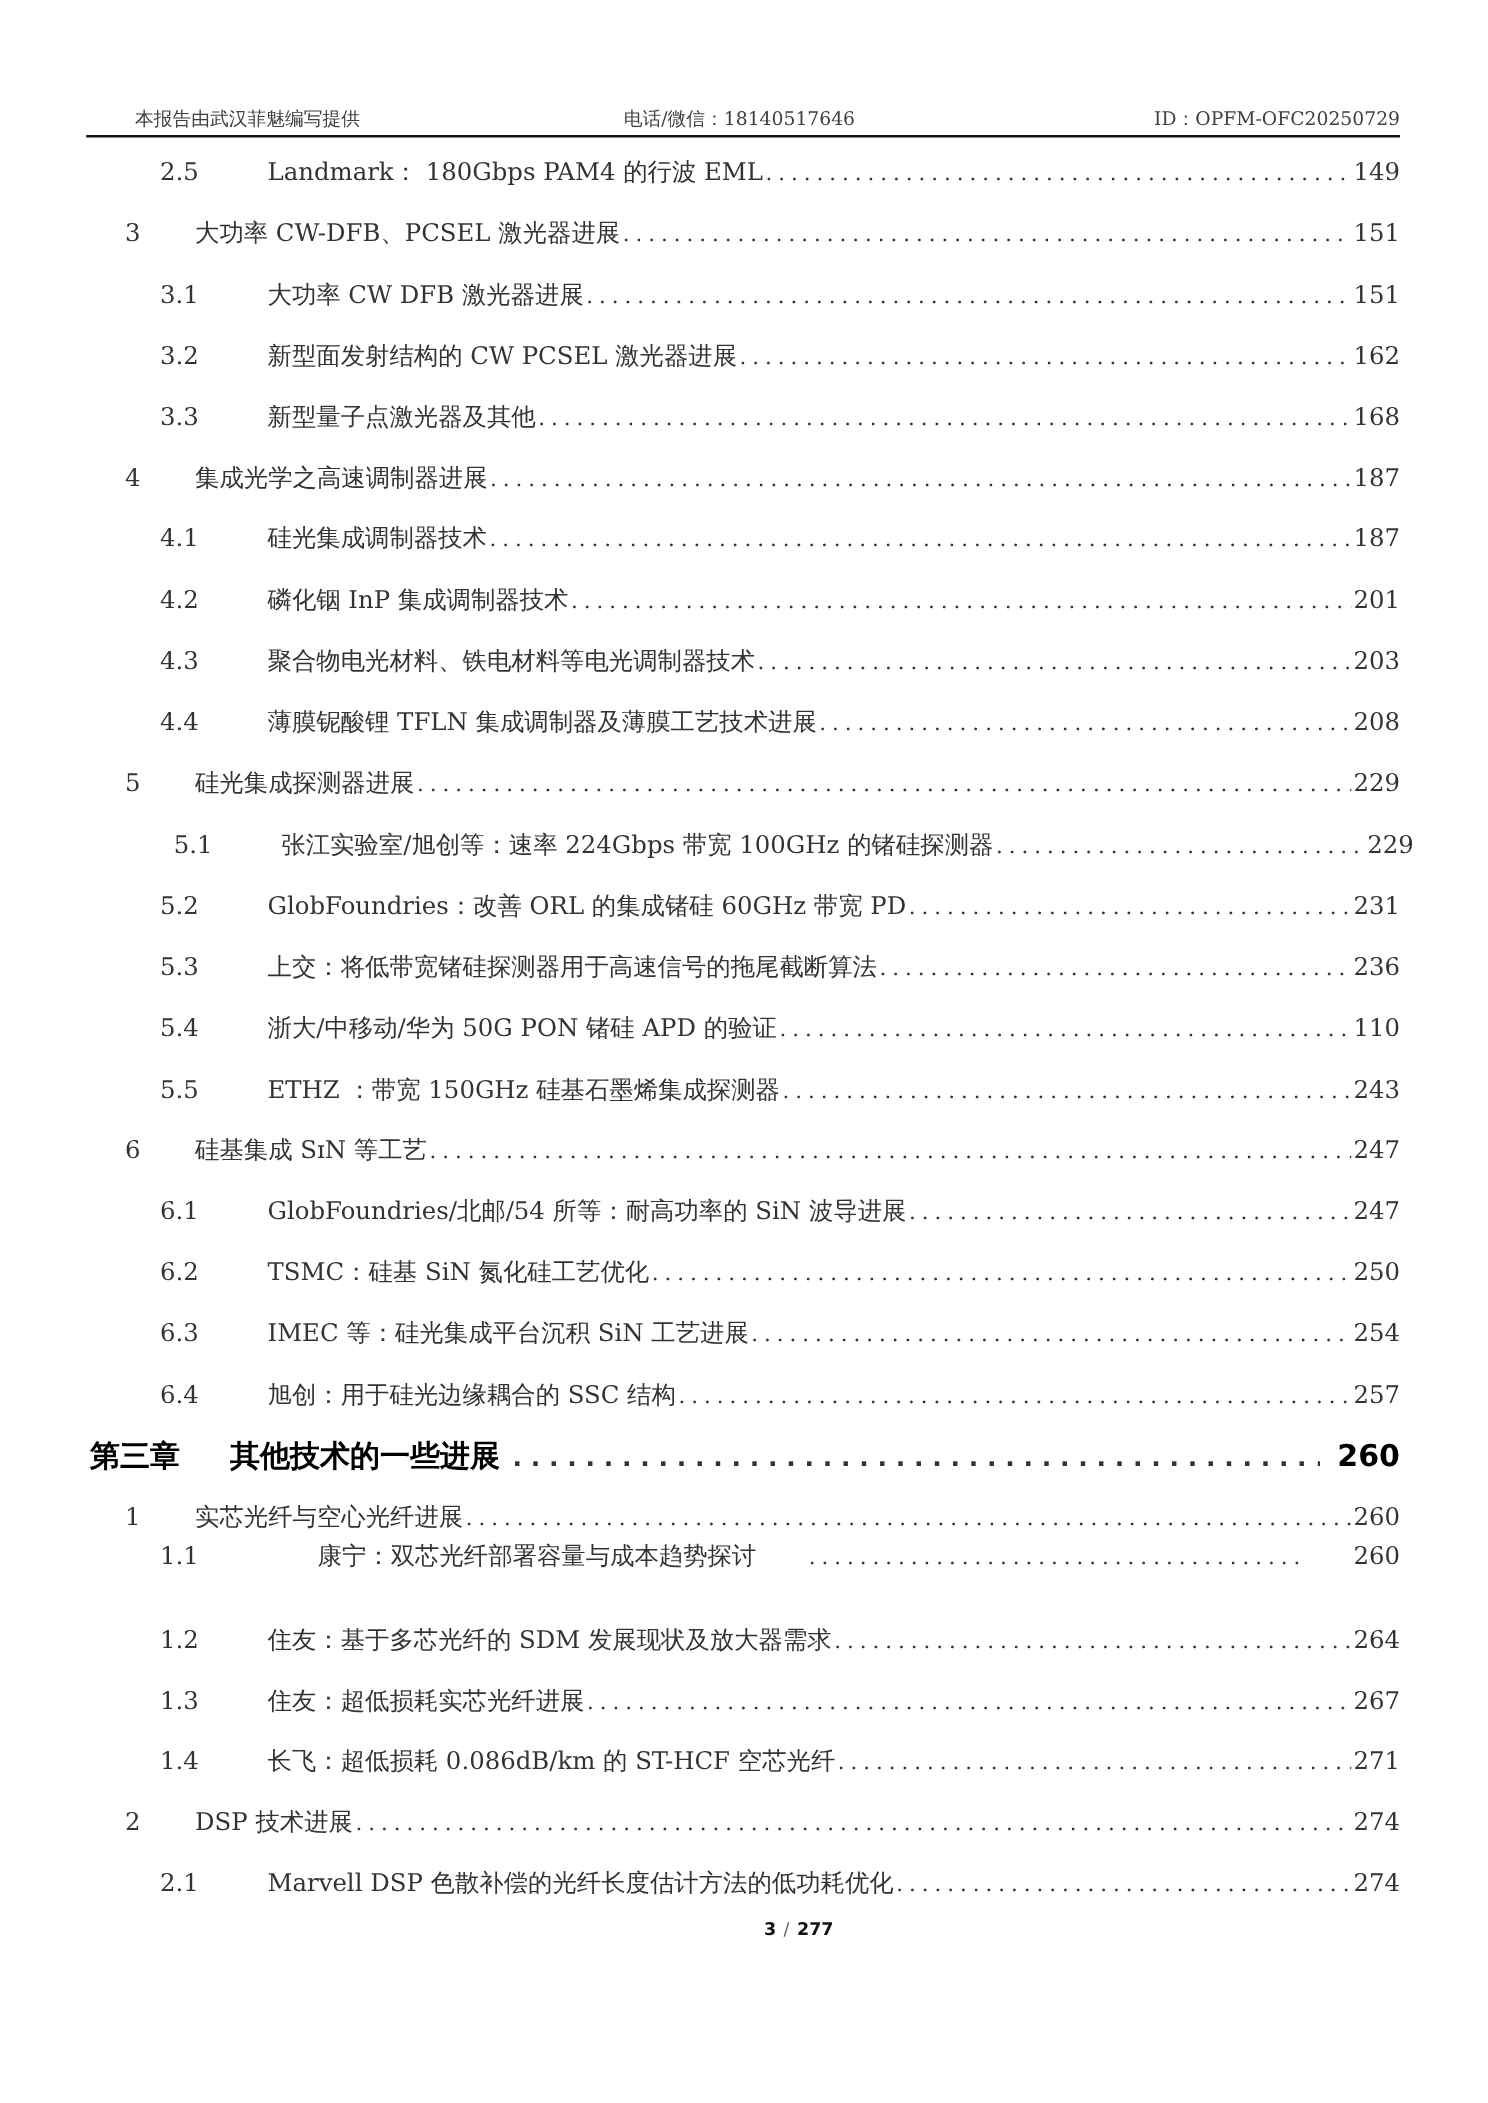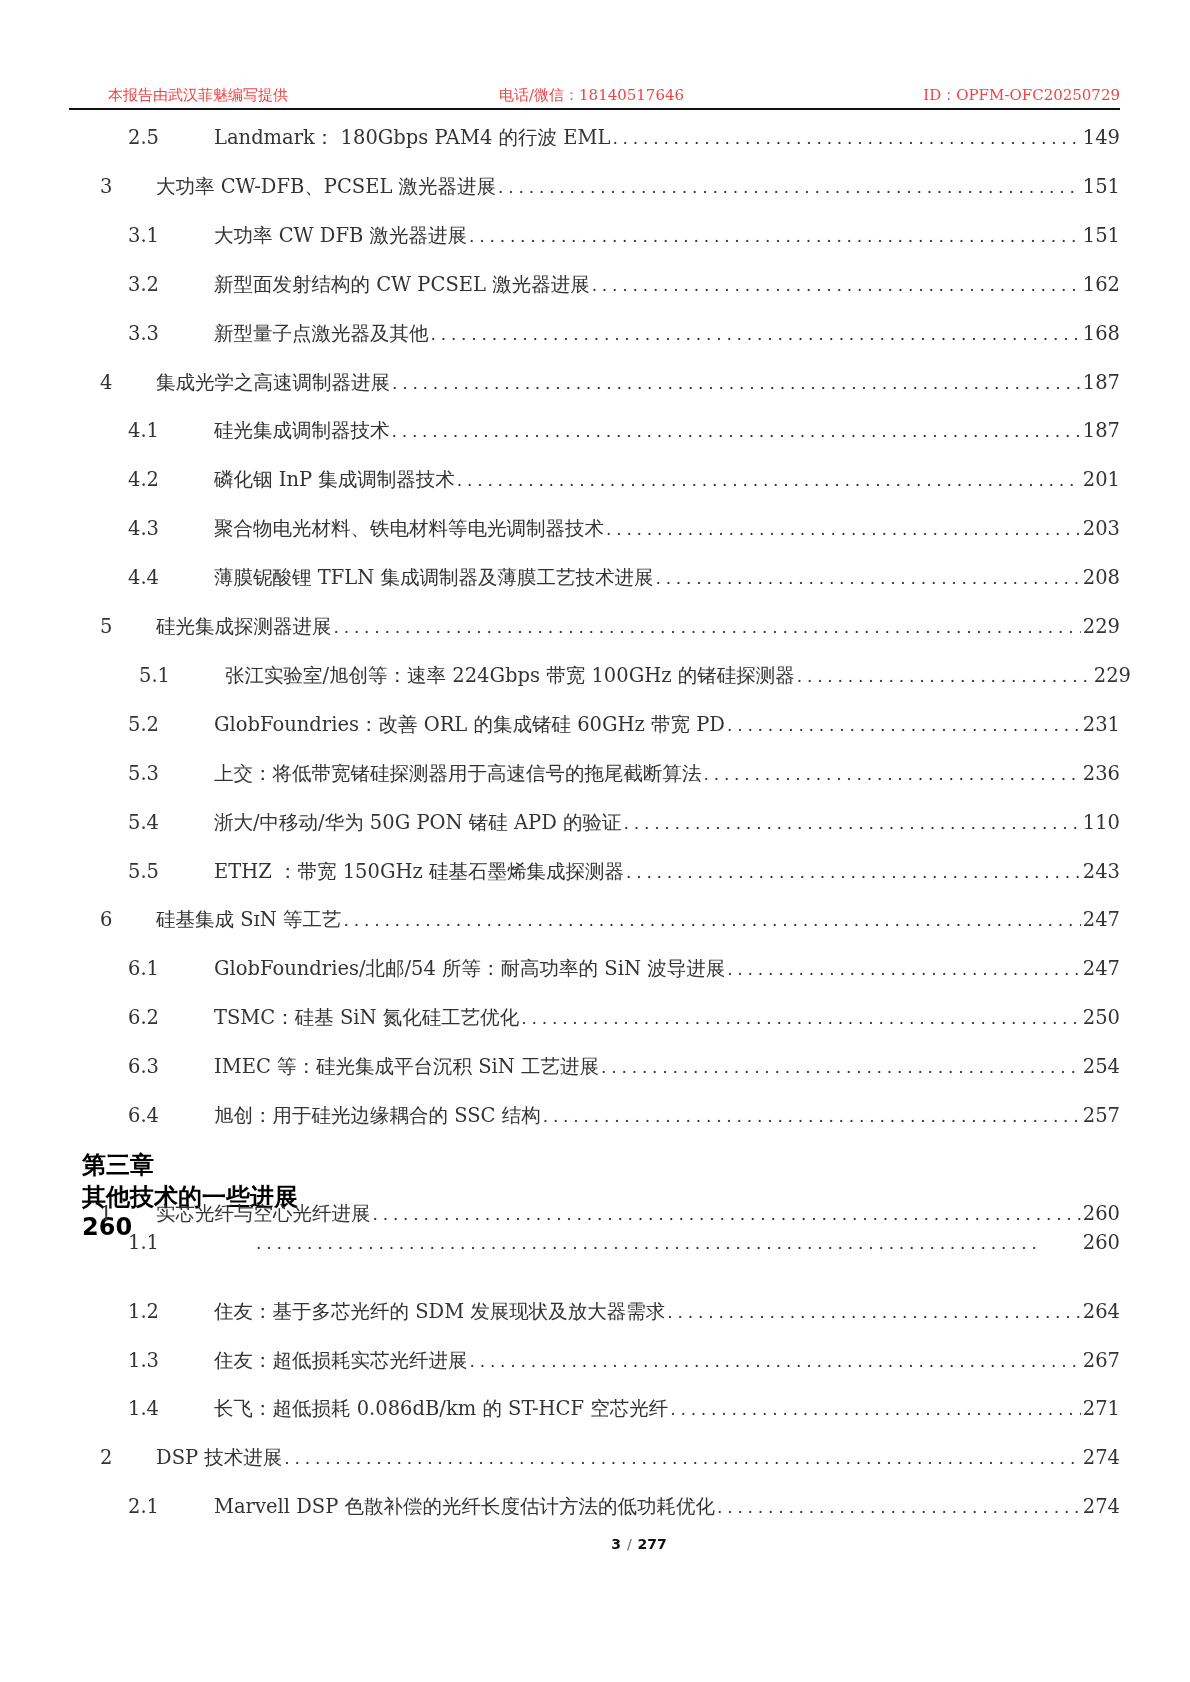--- a/index.html
+++ b/index.html
@@ -3,21 +3,21 @@
   <meta charset="utf-8">
   <style>
     html, body { margin: 0; padding: 0; background: #ffffff; }
     body {
       width: 1190px; height: 1682px; position: relative; overflow: hidden;
       font-family: "DejaVu Serif", "Liberation Serif", serif;
       color: #222;
     }
     .page-header {
       position: absolute; left: 69px; top: 82px; width: 1051px; height: 26px;
-      font-size: 15px; color: #ef4444;
+      font-size: 15px; color: #404040;
     }
     .page-header .h-left { position: absolute; left: 39px; top: 4px; }
     .page-header .h-center { position: absolute; left: 430px; top: 4px; }
     .page-header .h-right { position: absolute; right: 0px; top: 4px; }
     .header-rule {
       position: absolute; left: 69px; top: 108px; width: 1051px; height: 2px; background: #111;
     }
     .toc { position: absolute; left: 0; top: 0; width: 1190px; }
     .toc-row {
       position: absolute; height: 30px; display: flex; align-items: baseline;
@@ -177,34 +177,35 @@
         <span class="title">IMEC 等：硅光集成平台沉积 SiN 工艺进展 </span>
         <span class="leader">............................................................................................................................................................................................................................</span>
         <span class="pg">254</span>
       </div>
       <div class="toc-row lvl2" style="left: 128px; top: 1102px; width: 992px;">
         <span class="num">6.4</span>
         <span class="title">旭创：用于硅光边缘耦合的 SSC 结构</span>
         <span class="leader">............................................................................................................................................................................................................................</span>
         <span class="pg">257</span>
       </div>
-      <div class="toc-row chapter" style="left: 72px; top: 1148.9px; width: 1048px; flex-direction: column;">
+      <div class="toc-row chapter" style="left: 72px; top: 1148.9px; width: 1048px;">
         <span class="num">第三章</span>
         <span class="title">其他技术的一些进展</span>
         <span class="leader">............................................................................................................................................................................................................................</span>
         <span class="pg">260</span>
       </div>
       <div class="toc-row lvl1" style="left: 100px; top: 1199.8px; width: 1020px;">
         <span class="num">1</span>
         <span class="title">实芯光纤与空心光纤进展</span>
         <span class="leader">............................................................................................................................................................................................................................</span>
         <span class="pg">260</span>
       </div>
       <div class="toc-row lvl2" style="left: 128px; top: 1231px; width: 992px; gap: 40px;">
         <span class="num">1.1</span>
+        <span class="title">康宁：双芯光纤部署容量与成本趋势探讨</span>
         <span class="leader">............................................................................................................................................................................................................................</span>
         <span class="pg">260</span>
       </div>
       <div class="toc-row lvl2" style="left: 128px; top: 1297.6px; width: 992px;">
         <span class="num">1.2</span>
         <span class="title">住友：基于多芯光纤的 SDM 发展现状及放大器需求</span>
         <span class="leader">............................................................................................................................................................................................................................</span>
         <span class="pg">264</span>
       </div>
       <div class="toc-row lvl2" style="left: 128px; top: 1346.5px; width: 992px;">

